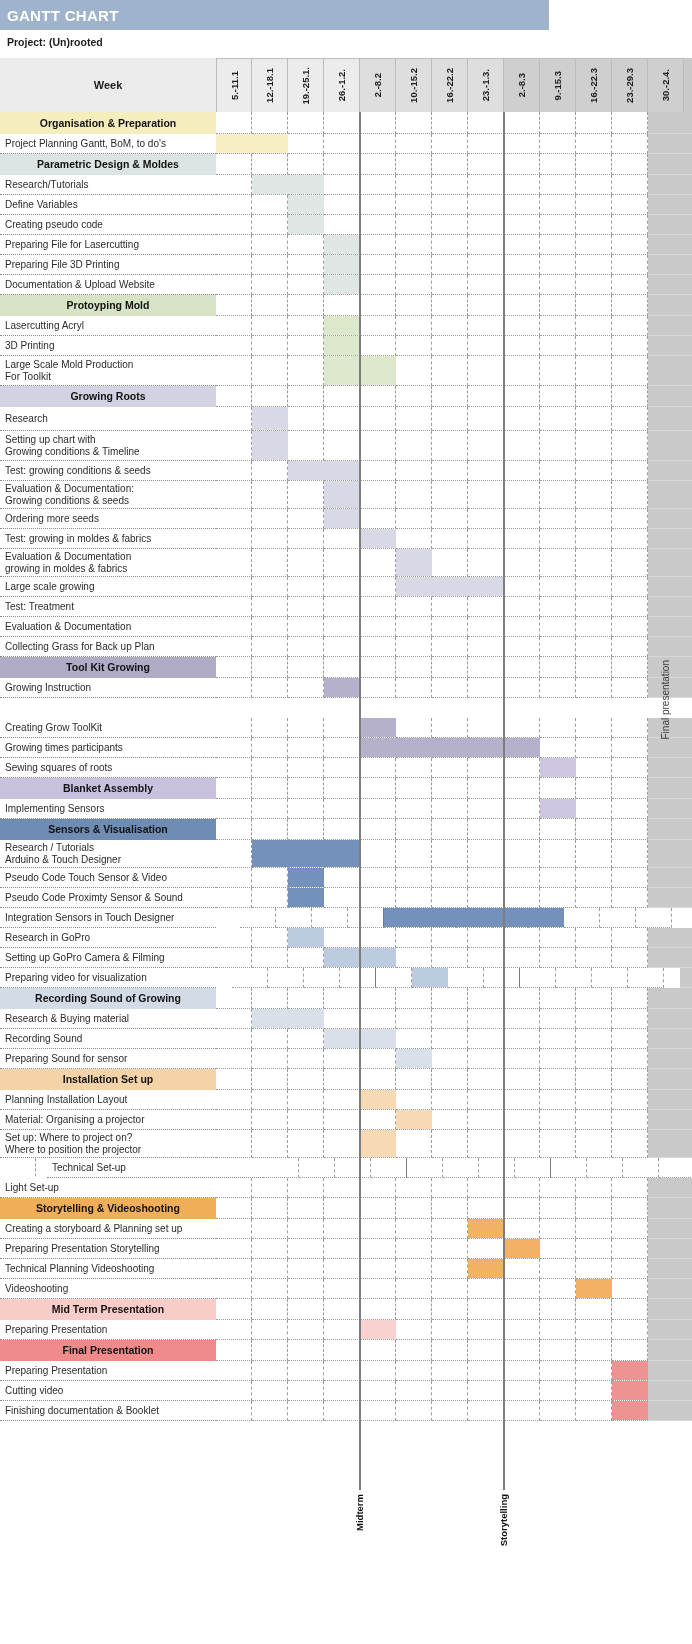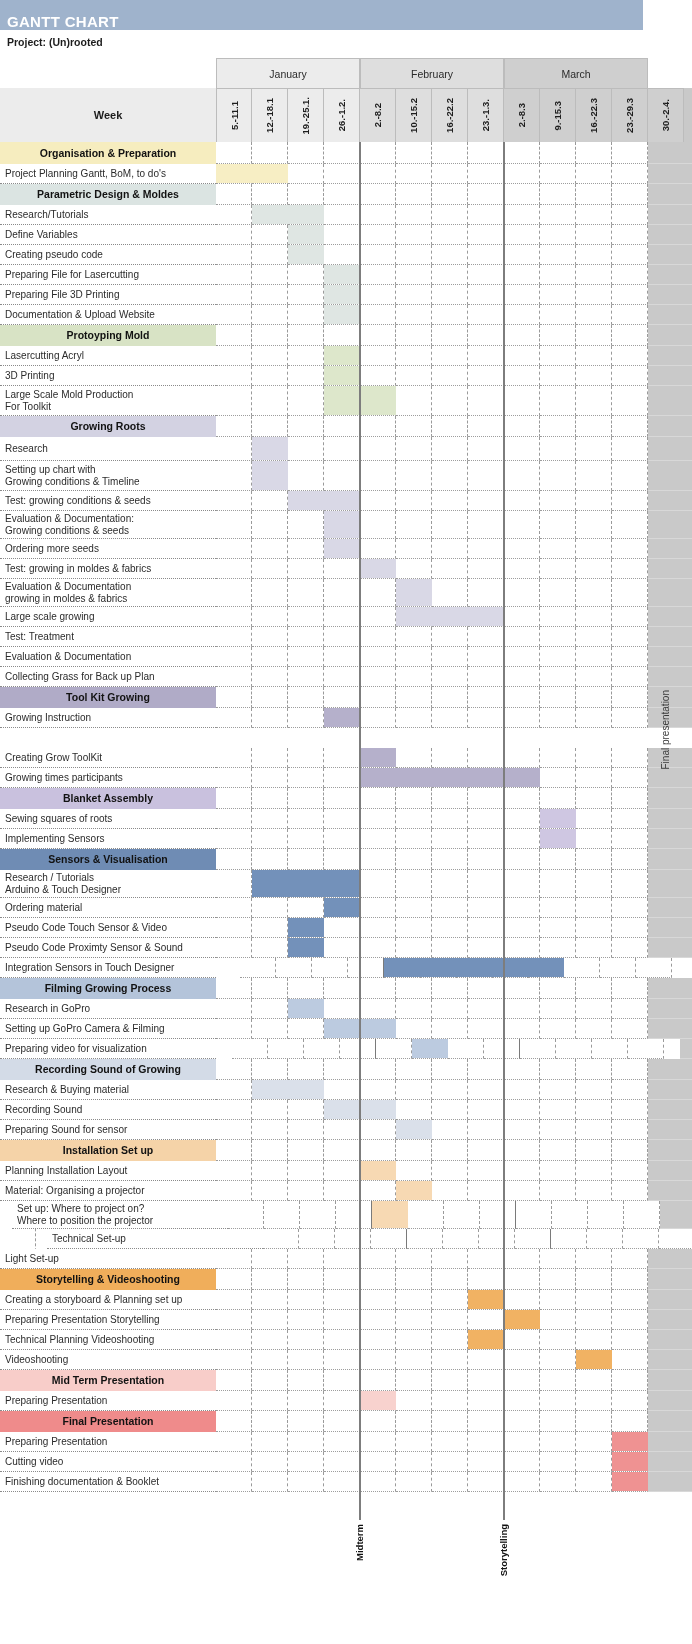--- a/index.html
+++ b/index.html
@@ -11,23 +11,23 @@
   #page {
     width: 692px; height: 1644px;
     position: relative;
     overflow: hidden;
     background: #ffffff;
   }
 
   
   .titlebar {
     position: absolute; left: 0; top: 0;
-    width: 643px; height: 30px;
+    width: 549px; height: 30px;
     background: #9fb3cc;
-    display: flex; align-items: flex-end;
+    display: flex; align-items: center;
   }
   .titlebar .txt {
     color: #ffffff;
     font-size: 15px;
     font-weight: bold;
     letter-spacing: .3px;
     padding-left: 7px;
   }
 
   .project-line {
@@ -142,27 +142,20 @@
 <div id="page">
 
   <div class="titlebar">
     <div class="txt">GANTT CHART</div>
   </div>
 
   <div class="project-line">Project: (Un)rooted</div>
 
   <div class="grid">
 
-    <div class="monthrow">
-      <div class="lblpad"></div>
-      <div class="mcell m-jan">January</div>
-      <div class="mcell m-feb">February</div>
-      <div class="mcell m-mar">March</div>
-      <div class="tail"></div>
-    </div>
 
     <div class="weekrow">
       <div class="weekname">Week</div>
       <div id="week-cells" style="display:flex;">
           <div class="wc jan">
             <span>5.-11.1</span>
           </div>
           <div class="wc jan">
             <span>12.-18.1</span>
           </div>
@@ -759,58 +752,58 @@
             <div class="c"></div>
             <div class="c m0"></div>
             <div class="c"></div>
             <div class="c"></div>
             <div class="c"></div>
             <div class="c"></div>
             <div class="bar" style="left: 144px; width: 180px; background: rgb(181, 176, 203); position: absolute; top: 0px; bottom: 1px;"></div>
           </div>
           <div class="finalcol"></div>
         </div>
+        <div class="row" style="height: 20px;">
+          <div class="lbl">Sewing squares of roots</div>
+          <div class="cells" style="position: relative;">
+            <div class="c"></div>
+            <div class="c"></div>
+            <div class="c"></div>
+            <div class="c m0"></div>
+            <div class="c"></div>
+            <div class="c"></div>
+            <div class="c"></div>
+            <div class="c m0"></div>
+            <div class="c"></div>
+            <div class="c"></div>
+            <div class="c"></div>
+            <div class="c"></div>
+            <div class="bar" style="left: 324px; width: 36px; background: rgb(207, 199, 226); position: absolute; top: 0px; bottom: 1px;"></div>
+          </div>
+          <div class="finalcol"></div>
+        </div>
         <div class="row" style="height: 21px;">
           <div class="lbl sec" style="background: rgb(201, 193, 222);">Blanket Assembly</div>
           <div class="cells">
             <div class="c"></div>
             <div class="c"></div>
             <div class="c"></div>
             <div class="c m0"></div>
             <div class="c"></div>
             <div class="c"></div>
             <div class="c"></div>
             <div class="c m0"></div>
             <div class="c"></div>
             <div class="c"></div>
             <div class="c"></div>
             <div class="c"></div>
           </div>
           <div class="finalcol"></div>
         </div>
         <div class="row" style="height: 20px;">
-          <div class="lbl">Sewing squares of roots</div>
-          <div class="cells" style="position: relative;">
-            <div class="c"></div>
-            <div class="c"></div>
-            <div class="c"></div>
-            <div class="c m0"></div>
-            <div class="c"></div>
-            <div class="c"></div>
-            <div class="c"></div>
-            <div class="c m0"></div>
-            <div class="c"></div>
-            <div class="c"></div>
-            <div class="c"></div>
-            <div class="c"></div>
-            <div class="bar" style="left: 324px; width: 36px; background: rgb(207, 199, 226); position: absolute; top: 0px; bottom: 1px;"></div>
-          </div>
-          <div class="finalcol"></div>
-        </div>
-        <div class="row" style="height: 20px;">
           <div class="lbl">Implementing Sensors</div>
           <div class="cells" style="position: relative;">
             <div class="c"></div>
             <div class="c"></div>
             <div class="c"></div>
             <div class="c m0"></div>
             <div class="c"></div>
             <div class="c"></div>
             <div class="c"></div>
             <div class="c m0"></div>
@@ -853,39 +846,20 @@
             <div class="c m0"></div>
             <div class="c"></div>
             <div class="c"></div>
             <div class="c"></div>
             <div class="c"></div>
             <div class="bar" style="left: 36px; width: 108px; background: rgb(115, 145, 186); position: absolute; top: 0px; bottom: 1px;"></div>
           </div>
           <div class="finalcol"></div>
         </div>
         <div class="row" style="height: 20px;">
-          <div class="lbl">Ordering material</div>
-          <div class="cells" style="position: relative;">
-            <div class="c"></div>
-            <div class="c"></div>
-            <div class="c"></div>
-            <div class="c m0"></div>
-            <div class="c"></div>
-            <div class="c"></div>
-            <div class="c"></div>
-            <div class="c m0"></div>
-            <div class="c"></div>
-            <div class="c"></div>
-            <div class="c"></div>
-            <div class="c"></div>
-            <div class="bar" style="left: 108px; width: 36px; background: rgb(115, 145, 186); position: absolute; top: 0px; bottom: 1px;"></div>
-          </div>
-          <div class="finalcol"></div>
-        </div>
-        <div class="row" style="height: 20px;">
           <div class="lbl">Pseudo Code Touch Sensor &amp; Video</div>
           <div class="cells" style="position: relative;">
             <div class="c"></div>
             <div class="c"></div>
             <div class="c"></div>
             <div class="c m0"></div>
             <div class="c"></div>
             <div class="c"></div>
             <div class="c"></div>
             <div class="c m0"></div>
@@ -928,38 +902,20 @@
             <div class="c"></div>
             <div class="c m0"></div>
             <div class="c"></div>
             <div class="c"></div>
             <div class="c"></div>
             <div class="c"></div>
             <div class="bar" style="left: 144px; width: 180px; background: rgb(115, 145, 186); position: absolute; top: 0px; bottom: 1px;"></div>
           </div>
           <div class="finalcol"></div>
         </div>
-        <div class="row" style="height: 21px;">
-          <div class="lbl sec" style="background: rgb(180, 196, 218);">Filming Growing Process</div>
-          <div class="cells">
-            <div class="c"></div>
-            <div class="c"></div>
-            <div class="c"></div>
-            <div class="c m0"></div>
-            <div class="c"></div>
-            <div class="c"></div>
-            <div class="c"></div>
-            <div class="c m0"></div>
-            <div class="c"></div>
-            <div class="c"></div>
-            <div class="c"></div>
-            <div class="c"></div>
-          </div>
-          <div class="finalcol"></div>
-        </div>
         <div class="row" style="height: 20px;">
           <div class="lbl">Research in GoPro</div>
           <div class="cells" style="position: relative;">
             <div class="c"></div>
             <div class="c"></div>
             <div class="c"></div>
             <div class="c m0"></div>
             <div class="c"></div>
             <div class="c"></div>
             <div class="c"></div>
@@ -1134,21 +1090,21 @@
             <div class="c"></div>
             <div class="c m0"></div>
             <div class="c"></div>
             <div class="c"></div>
             <div class="c"></div>
             <div class="c"></div>
             <div class="bar" style="left: 180px; width: 36px; background: rgb(247, 217, 179); position: absolute; top: 0px; bottom: 1px;"></div>
           </div>
           <div class="finalcol"></div>
         </div>
-        <div class="row" style="height: 28px; padding-left: 12px;">
+        <div class="row" style="height: 28px;">
           <div class="lbl">Set up: Where to project on?<br>Where to position the projector</div>
           <div class="cells" style="position: relative;">
             <div class="c"></div>
             <div class="c"></div>
             <div class="c"></div>
             <div class="c m0"></div>
             <div class="c"></div>
             <div class="c"></div>
             <div class="c"></div>
             <div class="c m0"></div>

